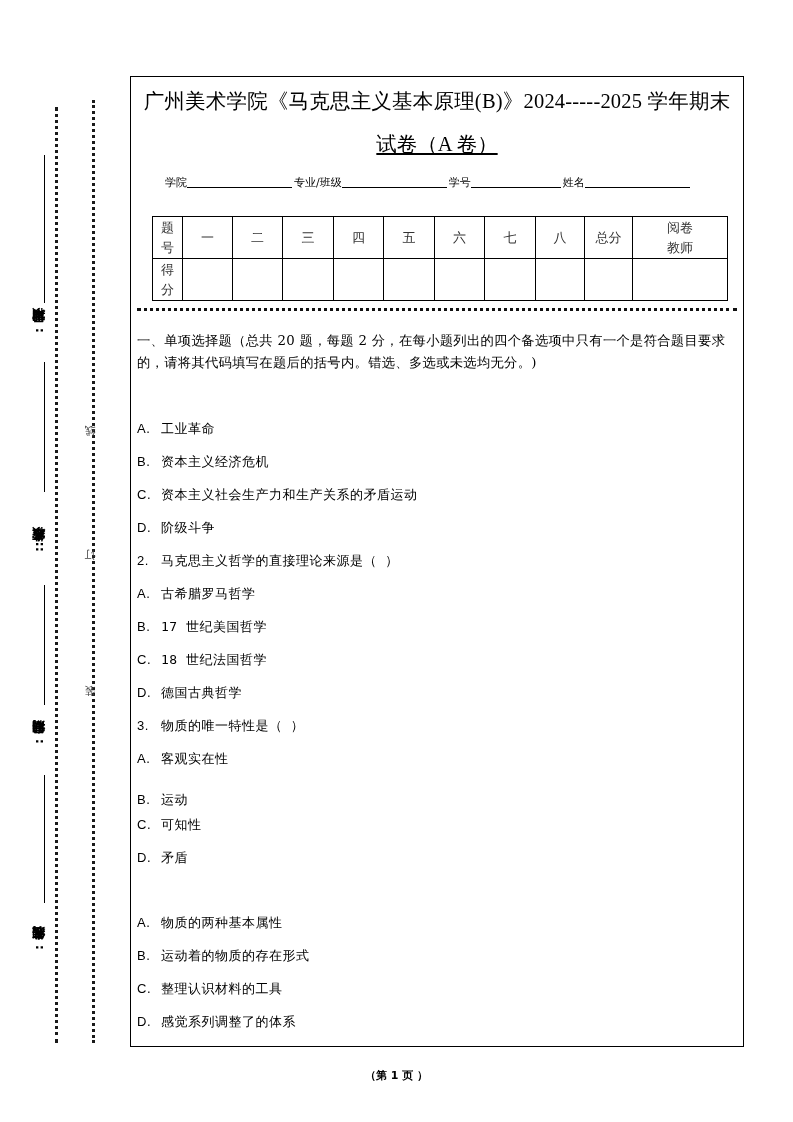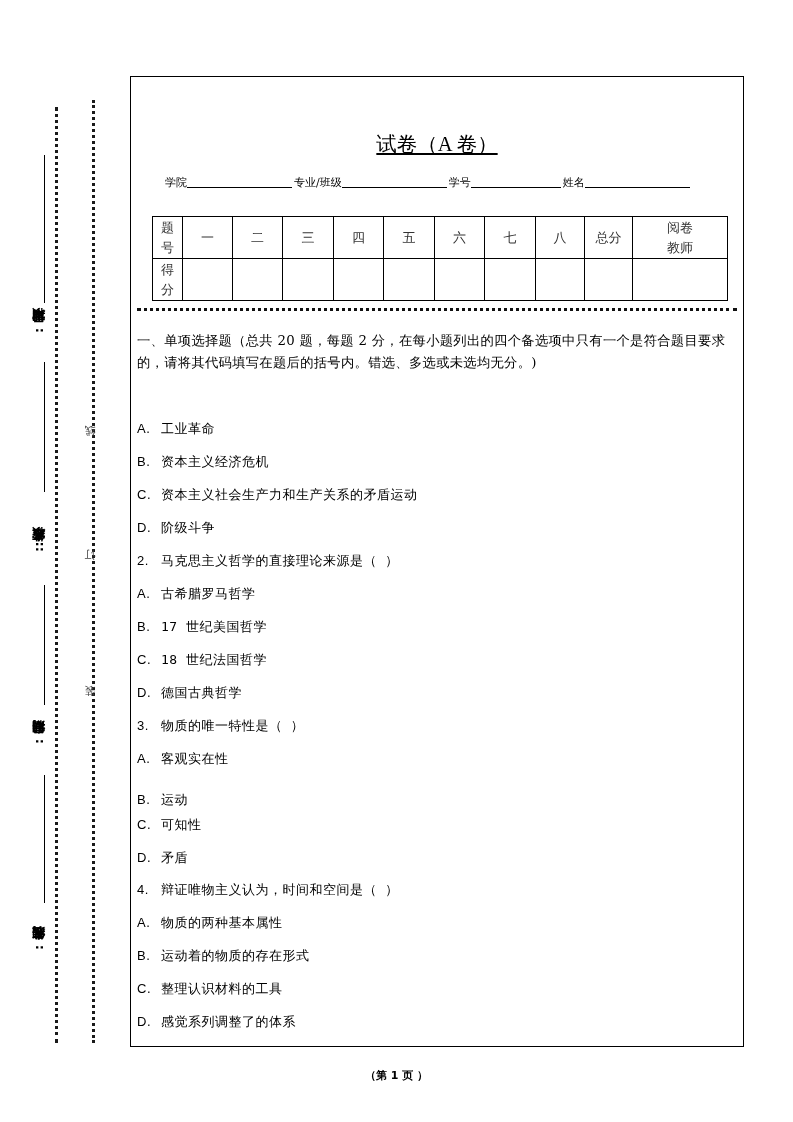--- a/index.html
+++ b/index.html
@@ -89,20 +89,21 @@
   <div class="rot-label" style="top:707px; height:68px;">制卷日期:</div>
   <div class="sigline" style="top:775px; height:128px;"></div>
   <div class="rot-label" style="top:905px; height:85px;">制卷人签名:</div>
 
   <div class="bind-char" style="top:446px;">线</div>
   <div class="bind-char" style="top:569px;">订</div>
   <div class="bind-char" style="top:706px;">装</div>
 </div>
 
 <div class="frame">
+  <div class="title-line1">广州美术学院《马克思主义基本原理(B)》2024-----2025 学年期末</div>
   <div class="title-line2">试卷（A 卷）</div>
 
   <div class="fields">
     <span>学院</span>
     <span class="blank" style="width:105px;"></span>
     <span>专业/班级</span>
     <span class="blank" style="width:105px;"></span>
     <span>学号</span>
     <span class="blank" style="width:90px;"></span>
     <span>姓名</span>
@@ -163,20 +164,19 @@
   <div class="q" style="top:541px;"><span class="lbl">B.</span><span>17 世纪美国哲学</span></div>
   <div class="q" style="top:574px;"><span class="lbl">C.</span><span>18 世纪法国哲学</span></div>
   <div class="q" style="top:607px;"><span class="lbl">D.</span><span>德国古典哲学</span></div>
 
   <div class="q" style="top:640px;"><span class="lbl">3.</span><span>物质的唯一特性是（  ）</span></div>
   <div class="q" style="top:673px;"><span class="lbl">A.</span><span>客观实在性</span></div>
   <div class="q" style="top:670px;margin-top:44px;"><span class="lbl">B.</span><span>运动</span></div>
   <div class="q" style="top:739px;"><span class="lbl">C.</span><span>可知性</span></div>
   <div class="q" style="top:772px;"><span class="lbl">D.</span><span>矛盾</span></div>
 
-  <div class="q" style="top:804px;"><span class="lbl">4.</span><span>辩证唯物主义认为，时间和空间是（  ）</span></div>
   <div class="q" style="top:837px;"><span class="lbl">A.</span><span>物质的两种基本属性</span></div>
   <div class="q" style="top:870px;"><span class="lbl">B.</span><span>运动着的物质的存在形式</span></div>
   <div class="q" style="top:903px;"><span class="lbl">C.</span><span>整理认识材料的工具</span></div>
   <div class="q" style="top:936px;"><span class="lbl">D.</span><span>感觉系列调整了的体系</span></div>
 </div>
 
 <div class="footer">（第 1 页 ）</div>
 
 </body></html>

